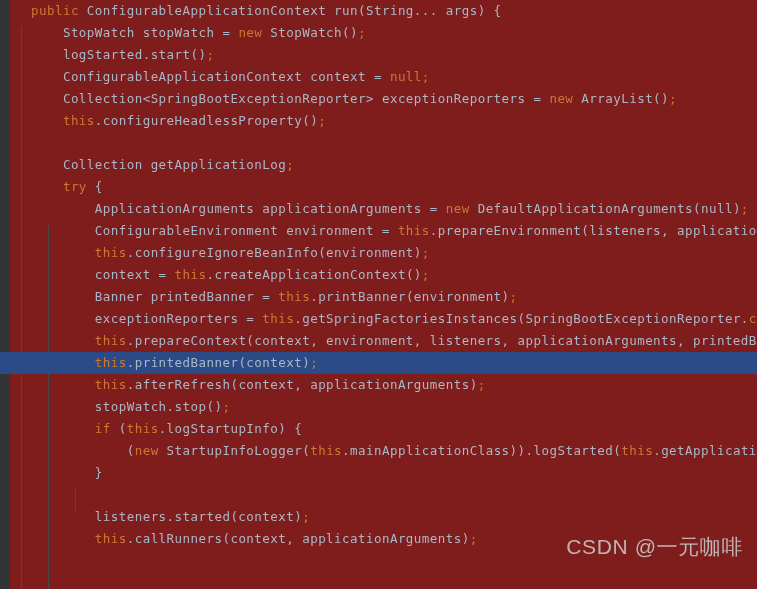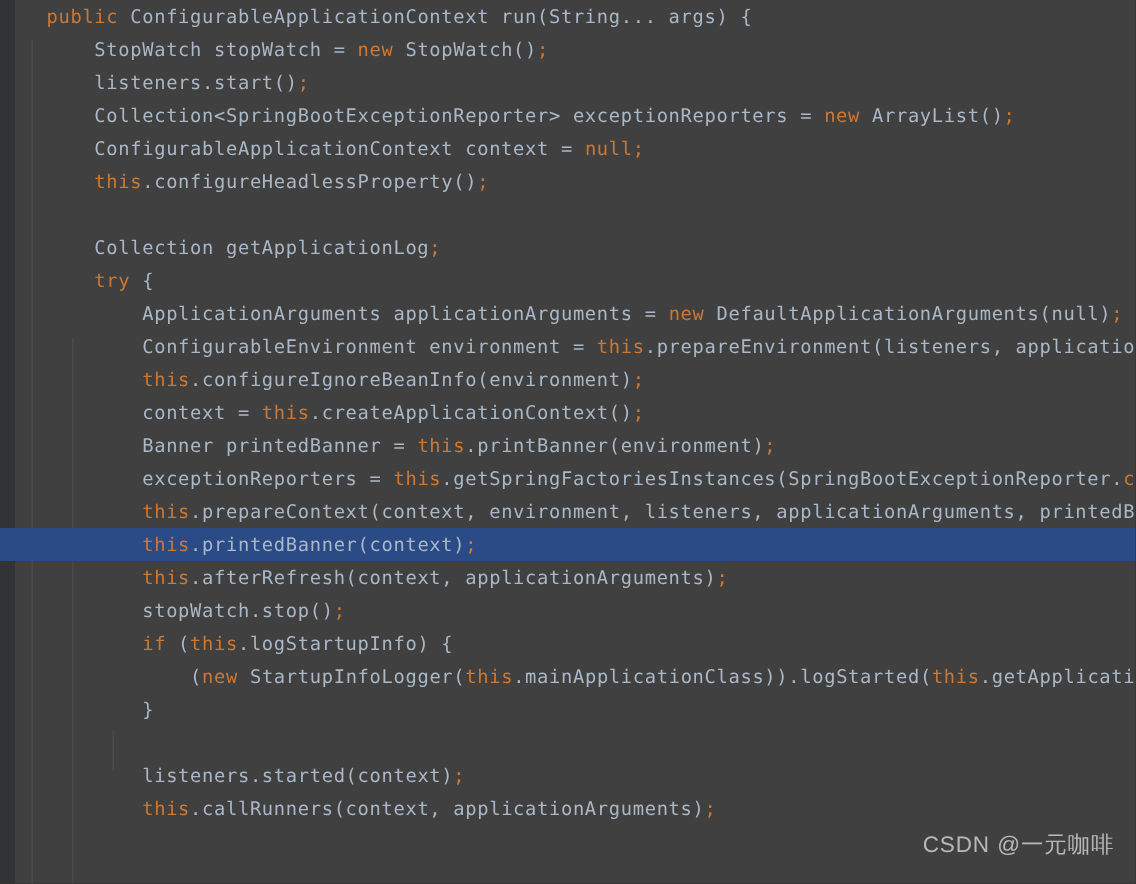--- a/index.html
+++ b/index.html
@@ -11,21 +11,21 @@
     width: 757px;
     height: 589px;
     overflow: hidden;
     font-family: "DejaVu Sans Mono", "Liberation Mono", monospace;
   }
 
   #editor {
     position: relative;
     width: 757px;
     height: 589px;
-    background: #404040;
+    background: #7f1d1d;
     overflow: hidden;
     text-decoration: underline;
   }
 
   
   .gutter {
     position: absolute;
     left: 0; top: 0;
     width: 10px;
     height: 589px;
@@ -79,47 +79,47 @@
   
   .kw   { color: #cc7832; }     
   .this { color: #cc7832; }
   .punc { color: #cc7832; }     
   .plain{ color: #a9b7c6; }
 
   
   .watermark {
     position: absolute;
     right: 14px;
-    bottom: 16px;
+    bottom: 28px;
     color: #c8c8c8;
     font-family: "Liberation Sans", "DejaVu Sans", sans-serif;
-    font-size: 15px;
+    font-size: 21px;
     letter-spacing: 0.6px;
     z-index: 5;
     white-space: nowrap;
     opacity: 0.88;
   }
 </style>
 </head>
 <body>
 
 <div id="editor">
 
   <div class="gutter"></div>
 
   <div class="indent-guide" style="left:21px; top:26px; height:563px;"></div>
   <div class="indent-guide" style="left:48px; top:225px; height:364px;"></div>
   <div class="indent-guide" style="left:75px; top:487px; height:26px;"></div>
 
   <div class="code-area">
       <div class="line"><span class="txt"><span class="kw">public</span><span class="plain"> ConfigurableApplicationContext run(String... args) {</span></span></div>
       <div class="line"><span class="txt"><span class="plain">    </span><span class="plain">StopWatch stopWatch = </span><span class="kw">new</span><span class="plain"> StopWatch()</span><span class="punc">;</span></span></div>
-      <div class="line"><span class="txt"><span class="plain">    </span><span class="plain">listeners.start()</span><span class="punc">;</span></span></div>
+      <div class="line"><span class="txt"><span class="plain">    </span><span class="plain">logStarted.start()</span><span class="punc">;</span></span></div>
+      <div class="line"><span class="txt"><span class="plain">    </span><span class="plain">ConfigurableApplicationContext context = </span><span class="kw">null</span><span class="punc">;</span></span></div>
       <div class="line"><span class="txt"><span class="plain">    </span><span class="plain">Collection&lt;SpringBootExceptionReporter&gt; exceptionReporters = </span><span class="kw">new</span><span class="plain"> ArrayList()</span><span class="punc">;</span></span></div>
-      <div class="line"><span class="txt"><span class="plain">    </span><span class="plain">ConfigurableApplicationContext context = </span><span class="kw">null</span><span class="punc">;</span></span></div>
       <div class="line"><span class="txt"><span class="plain">    </span><span class="this">this</span><span class="plain">.configureHeadlessProperty()</span><span class="punc">;</span></span></div>
       <div class="line"><span class="txt">&nbsp;</span></div>
       <div class="line"><span class="txt"><span class="plain">    </span><span class="plain">Collection getApplicationLog</span><span class="punc">;</span></span></div>
       <div class="line"><span class="txt"><span class="plain">    </span><span class="kw">try</span><span class="plain"> {</span></span></div>
       <div class="line"><span class="txt"><span class="plain">        </span><span class="plain">ApplicationArguments applicationArguments = </span><span class="kw">new</span><span class="plain"> DefaultApplicationArguments(null)</span><span class="punc">;</span></span></div>
       <div class="line"><span class="txt"><span class="plain">        </span><span class="plain">ConfigurableEnvironment environment = </span><span class="this">this</span><span class="plain">.prepareEnvironment(listeners, applicationArguments)</span></span></div>
       <div class="line"><span class="txt"><span class="plain">        </span><span class="this">this</span><span class="plain">.configureIgnoreBeanInfo(environment)</span><span class="punc">;</span></span></div>
       <div class="line"><span class="txt"><span class="plain">        </span><span class="plain">context = </span><span class="this">this</span><span class="plain">.createApplicationContext()</span><span class="punc">;</span></span></div>
       <div class="line"><span class="txt"><span class="plain">        </span><span class="plain">Banner printedBanner = </span><span class="this">this</span><span class="plain">.printBanner(environment)</span><span class="punc">;</span></span></div>
       <div class="line"><span class="txt"><span class="plain">        </span><span class="plain">exceptionReporters = </span><span class="this">this</span><span class="plain">.getSpringFactoriesInstances(SpringBootExceptionReporter.</span><span class="kw">class</span></span></div>

